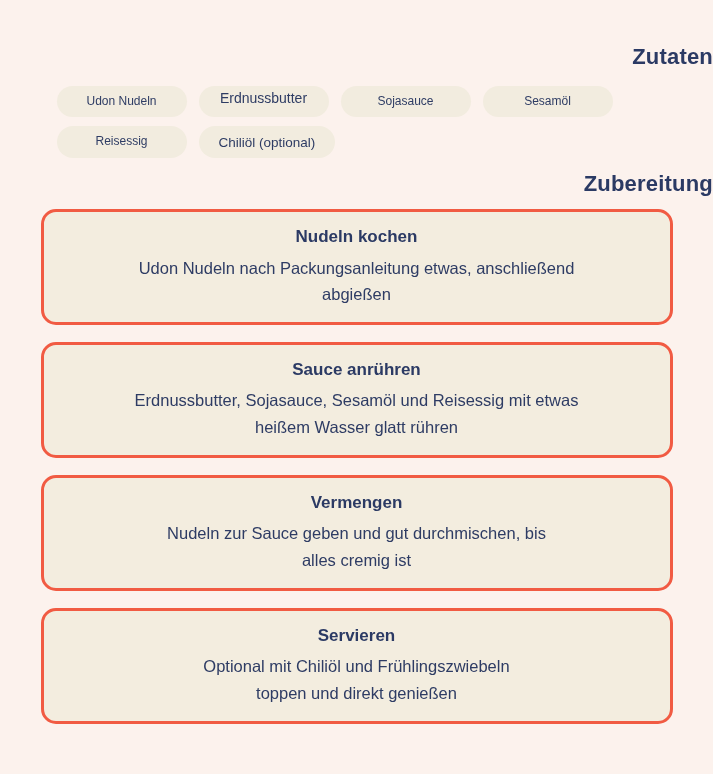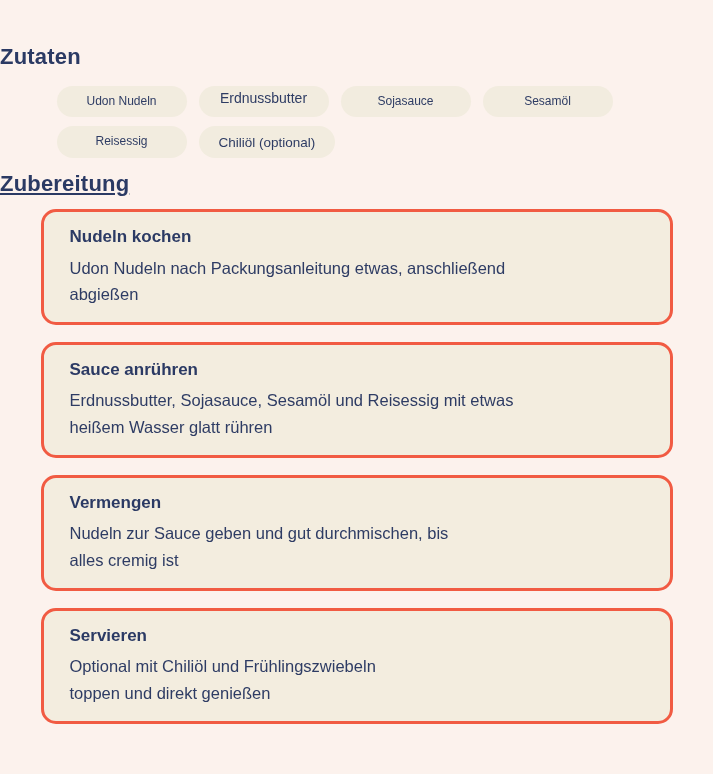--- a/index.html
+++ b/index.html
@@ -10,28 +10,28 @@
     font-family: "Liberation Sans", sans-serif;
     color: #2e3c64;
     overflow: hidden;
   }
   .page {
     width: 713px;
     height: 774px;
     padding-top: 44px;
   }
   .section-heading {
-    text-align: left;
+    text-align: right;
     font-size: 22px;
     font-weight: 700;
     letter-spacing: 0.2px;
     color: #2b3a64;
   }
   .heading-ingredients { margin-bottom: 16px; }
-  .heading-steps { margin-top: 13px; margin-bottom: 12px; text-decoration: underline; }
+  .heading-steps { margin-top: 13px; margin-bottom: 12px; }
 
   
   .pills {
     width: 600px;
     margin: 0 auto;
     display: flex;
     flex-wrap: wrap;
     gap: 9px 12px;
     justify-content: flex-start;
   }
@@ -53,20 +53,21 @@
   .steps {
     width: 713px;
   }
   .card {
     width: 632px;
     margin: 0 auto 17px auto;
     background: #f3eddf;
     border: 3px solid #f15b43;
     border-radius: 15px;
     padding: 12px 26px 14px 26px;
+    text-align: center;
   }
   .card-title {
     font-size: 17px;
     font-weight: 700;
     color: #2b3a64;
     margin-bottom: 5px;
     line-height: 1.5;
   }
   .card-desc {
     font-size: 16.5px;

